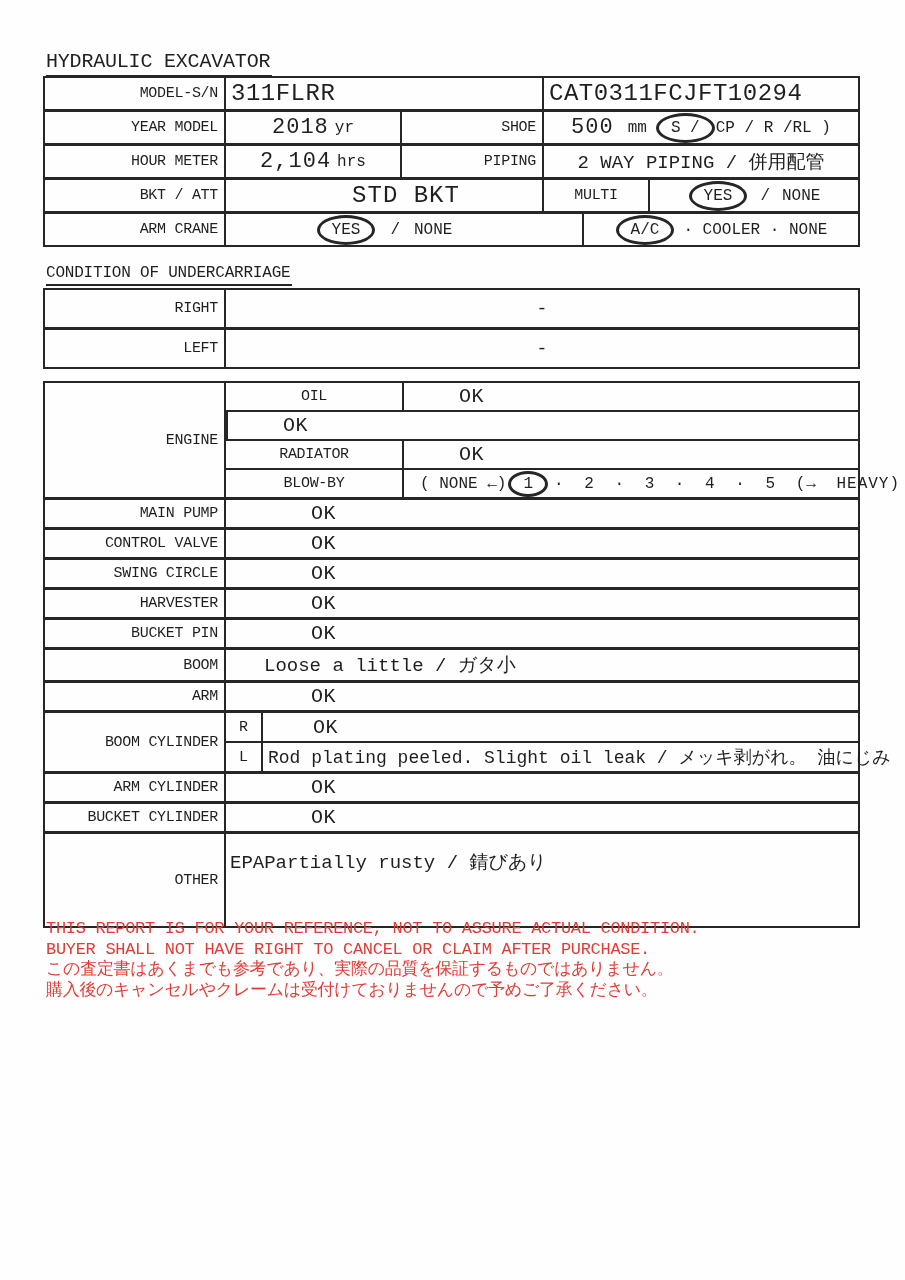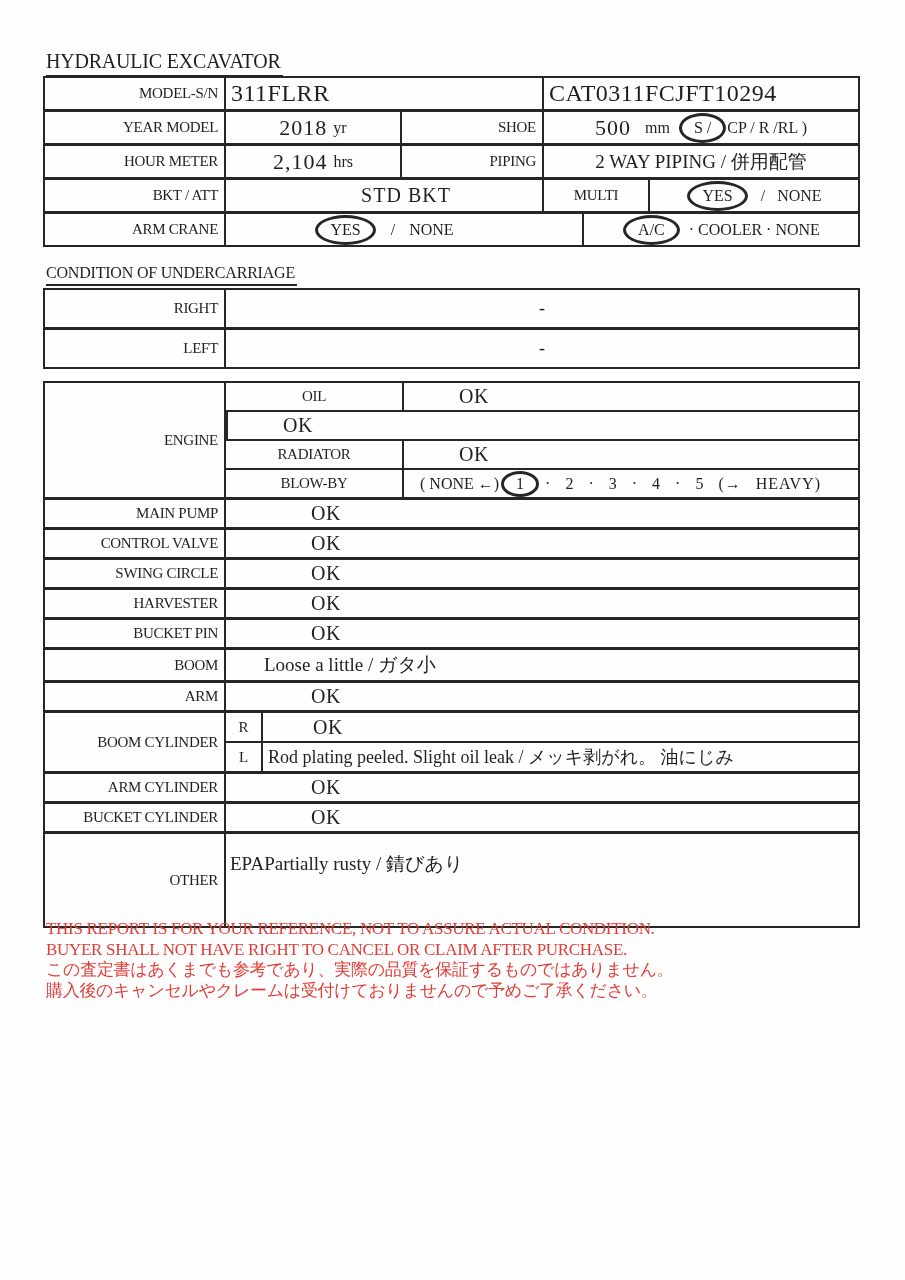--- a/index.html
+++ b/index.html
@@ -1,18 +1,18 @@
 <!DOCTYPE html>
 <html><head>
 <meta charset="utf-8">
 <style>
   html,body { margin:0; padding:0; background:#ffffff; }
   .page {
     position:relative; width:905px; height:1280px; background:#fffefe;
-    font-family:Liberation Serif, serif; color:#1f1f1f;
+    font-family:Liberation Mono, monospace; color:#1f1f1f;
     overflow:hidden;
   }
   
   .heading {
     position:absolute; left:46px; margin:0; font-weight:500;
     border-bottom:2px solid #262626; width:max-content; padding:0 2px 2px 0;
     letter-spacing:-0.2px;
   }
   .heading.main { top:50px; font-size:20px; }
   .heading.sub  { top:264px; font-size:16px; }
@@ -111,21 +111,21 @@
       <div class="c lab w179">HOUR METER</div>
       <div class="c bl w176 cen">
         <span class="num">2,104</span>
         <span class="unit">hrs</span>
       </div>
       <div class="c bl lab w142">PIPING</div>
       <div class="c bl fx cen" style="font-size:19px;">2 WAY PIPING / 併用配管</div>
     </div>
     <div class="row">
       <div class="c lab w179">BKT / ATT</div>
-      <div class="c bl w318 cen" style="font-size:20px;letter-spacing:1px;padding-left:44px;">STD BKT</div>
+      <div class="c bl w318 cen" style="font-size:24px;letter-spacing:1px;padding-left:44px;">STD BKT</div>
       <div class="c bl w106 cen sublab">MULTI</div>
       <div class="c bl fx cen opt" style="gap:12px;">
         <span class="circ">YES</span>
         <span>/</span>
         <span>NONE</span>
       </div>
     </div>
     <div class="row">
       <div class="c lab w179">ARM CRANE</div>
       <div class="c bl w318 cen opt" style="gap:14px;">

